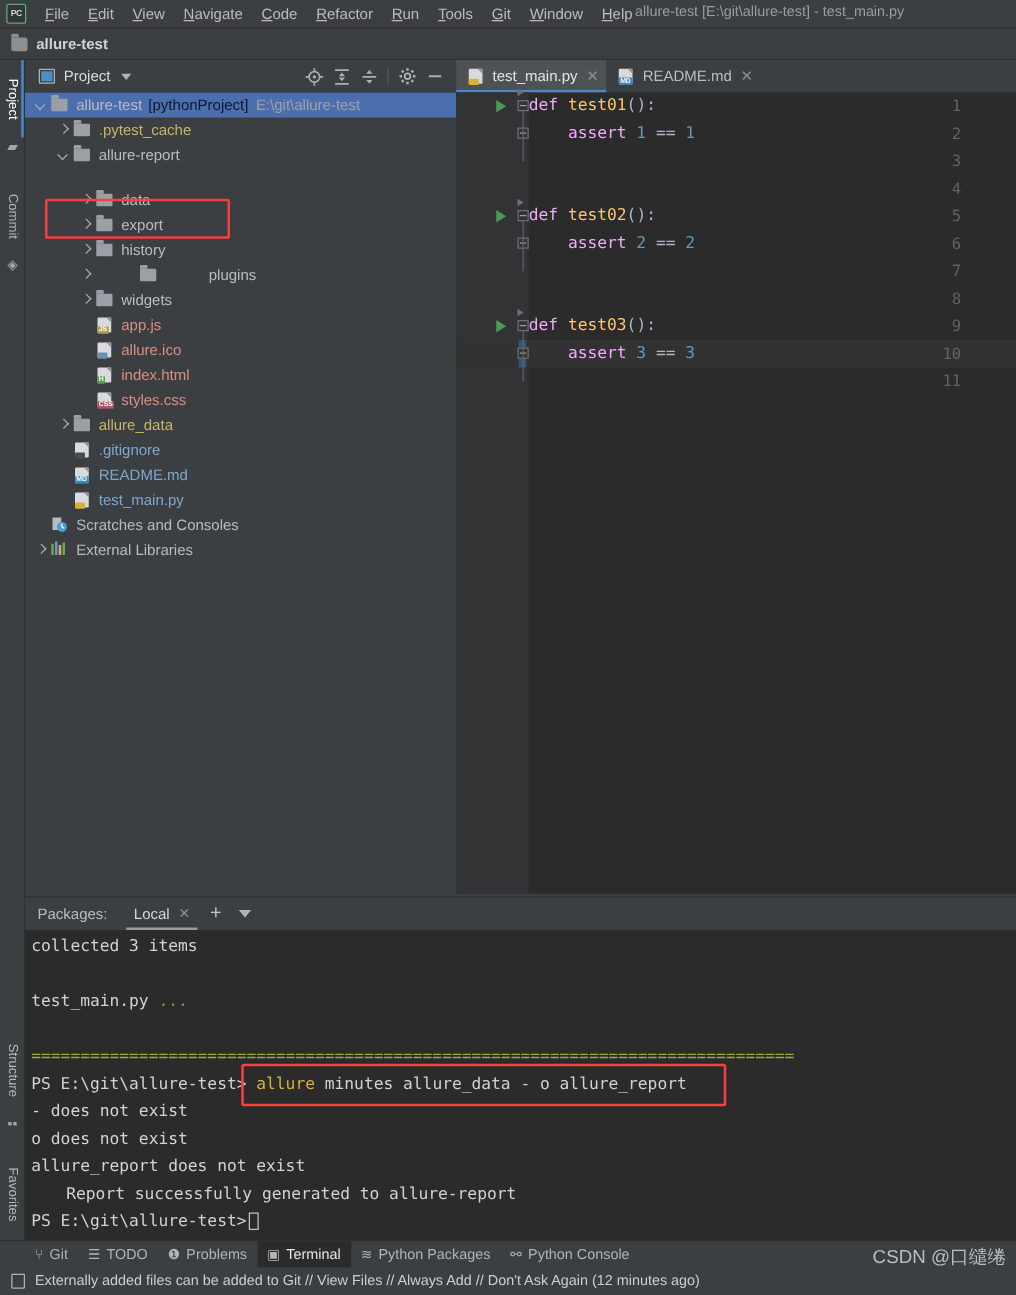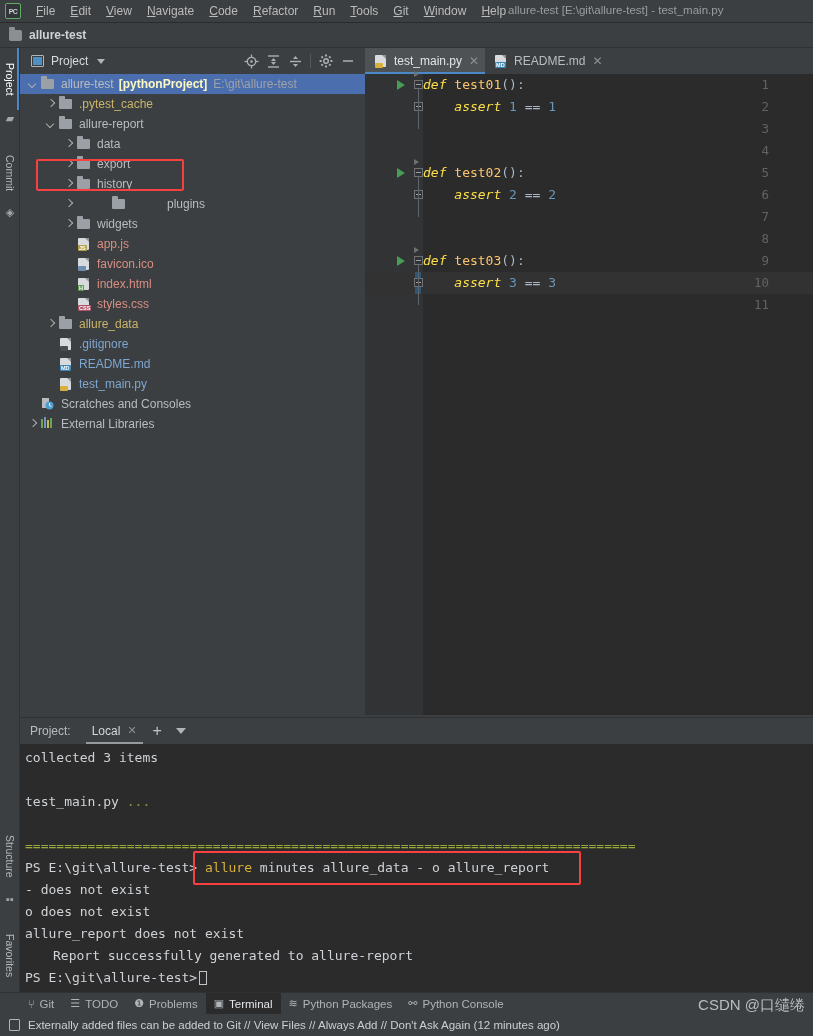--- a/index.html
+++ b/index.html
@@ -143,21 +143,21 @@
   }
   .ico-file::after {
     content:''; position:absolute; right:0; top:0; border-width:0 4px 4px 0;
     border-style:solid; border-color:transparent #8f9296 transparent transparent;
   }
   .ico-tag {
     position:absolute; left:2px; bottom:0px; font-size:5.5px; line-height:6px;
     padding:0 1px; color:#fff; font-weight:bold; border-radius:1px;
   }
   .tlabel { color: #b8bcc0; }
-  .tlabel.bold { font-weight: bold; color: #fef9c3; }
+  .tlabel.bold { font-weight: normal; color: #0f172a; }
   .tpath { color: #9ea2a6; margin-left: 6px; }
   .tlabel.yellowdir { color: #c9b46a; }
   .tlabel.redfile { color: #d98e82; }
   .tlabel.bluefile { color: #7ea6d0; }
 
   
   .redbox {
     position: absolute; border: 2.5px solid #f5413f; border-radius: 2px;
     pointer-events: none;
   }
@@ -207,21 +207,21 @@
   .codeline {
     position:absolute; left:58px; font-size:13px;
     font-family:"DejaVu Sans Mono", monospace; white-space:pre;
   }
   .cur-line-bg {
     position:absolute; left:0; width:448px; height:22px; background:#323232;
   }
   .cur-line-gut {
     position:absolute; left:50px; width:6px; height:22px; background:#2e5777;
   }
-  .k-def { color:#fde047;font-style:italic; }
+  .k-def { color:#f0abfc; }
   .k-fn  { color:#ffc66d; }
   .k-num { color:#6897bb; }
   .k-pl  { color:#a9b7c6; }
   .fold-line {
     position:absolute; left:53px; width:1px; background:#606366;
   }
   .fold-box {
     position:absolute; left:49px; width:9px; height:9px;
     border:1px solid #6e7174; background:#313335;
   }
@@ -412,21 +412,21 @@
           </div>
           <span class="tlabel yellowdir">.pytest_cache</span>
         </div>
         <div class="trow" style="padding-left: 26px;">
           <div class="arrow down"></div>
           <div class="ico">
             <div class="ico-folder"></div>
           </div>
           <span class="tlabel">allure-report</span>
         </div>
-        <div class="trow" style="padding-left: 44px;">
+        <div class="trow" style="padding-left: 44px; margin-top: 16px;">
           <div class="arrow right"></div>
           <div class="ico">
             <div class="ico-folder"></div>
           </div>
           <span class="tlabel">data</span>
         </div>
         <div class="trow" style="padding-left: 44px;">
           <div class="arrow right"></div>
           <div class="ico">
             <div class="ico-folder"></div>
@@ -461,21 +461,21 @@
             <div class="ico-tag" style="background: rgb(179, 161, 74);">JS</div>
           </div>
           <span class="tlabel redfile">app.js</span>
         </div>
         <div class="trow" style="padding-left: 44px;">
           <div class="arrow "></div>
           <div class="ico">
             <div class="ico-file"></div>
             <div class="ico-tag" style="background: rgb(111, 143, 176); width: 8px; height: 5px;"></div>
           </div>
-          <span class="tlabel redfile">favicon.ico</span>
+          <span class="tlabel redfile">allure.ico</span>
         </div>
         <div class="trow" style="padding-left: 44px;">
           <div class="arrow "></div>
           <div class="ico">
             <div class="ico-file"></div>
             <div class="ico-tag" style="background: rgb(90, 155, 79);">H</div>
           </div>
           <span class="tlabel redfile">index.html</span>
         </div>
         <div class="trow" style="padding-left: 44px;">
@@ -598,21 +598,21 @@
           <div class="lnum" style="top: 223px;">11</div>
           <div class="fold-line" style="top: 15px; height: 40px;"></div>
           <div class="fold-line" style="top: 103px; height: 40px;"></div>
           <div class="fold-line" style="top: 191px; height: 40px;"></div>
         </div>
 
     </div>
   </div>
 
   <div class="term-head">
-    <div class="term-label">Project:</div>
+    <div class="term-label">Packages:</div>
     <div class="term-tab">
       <span>Local</span>
       <span class="term-tab-x">✕</span>
     </div>
     <div class="term-plus">+</div>
     <div class="term-chev"></div>
   </div>
 
   <div class="term-body">
     <div id="termlines">

